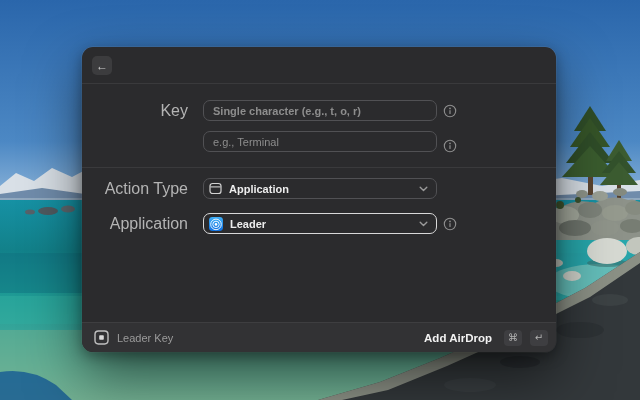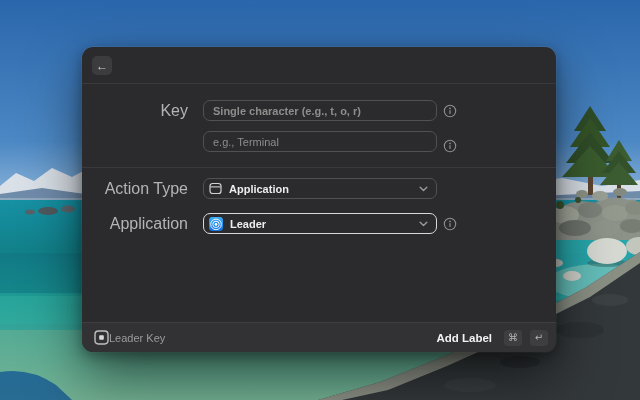--- a/index.html
+++ b/index.html
@@ -43,21 +43,21 @@
   .icon-chip{flex:0 0 auto;display:flex;align-items:center;justify-content:center;}
   .info-btn{position:absolute;left:361px;width:14px;height:14px;cursor:pointer;}
   .section-divider{position:absolute;left:0;right:0;top:120px;height:1px;background:#3a3a3c;}
 
   
   .footer{
     position:absolute;left:0;right:0;bottom:0;height:30px;box-sizing:border-box;
     background:#323234;border-top:1px solid #3e3e40;border-radius:0 0 11px 11px;
     display:flex;align-items:center;padding:0 8px 0 12px;gap:8px;
   }
-  .footer-brand{display:flex;align-items:center;gap:0;flex:1;color:#9b9b9b;font-size:11px;}
+  .footer-brand{display:flex;align-items:center;gap:8px;flex:1;color:#9b9b9b;font-size:11px;}
   .add-action{color:#f2f2f2;font-size:11.5px;font-weight:700;margin-right:4px;cursor:pointer;}
   .keycap{
     width:18px;height:16px;background:#3e3e41;border-radius:4px;color:#b3b3b3;
     font-size:10px;display:flex;align-items:center;justify-content:center;
     font-family:"DejaVu Sans",sans-serif;line-height:1;
   }
 </style>
 </head>
 <body>
 
@@ -225,17 +225,17 @@
   <div class="footer">
     <div class="footer-brand">
       <span class="icon-chip">
         <svg width="15" height="15" viewBox="0 0 15 15">
           <rect x="1" y="1" width="13" height="13" rx="3.4" fill="none" stroke="#c0c0c0" stroke-width="1.4"></rect>
           <rect x="5.2" y="5.2" width="4.6" height="4.6" rx="0.8" fill="#d9d9d9"></rect>
         </svg>
       </span>
       <span>Leader Key</span>
     </div>
-    <span class="add-action">Add Label</span>
+    <span class="add-action">Add AirDrop</span>
     <span class="keycap">⌘</span>
     <span class="keycap">↵</span>
   </div>
 </div>
 
 </body></html>

